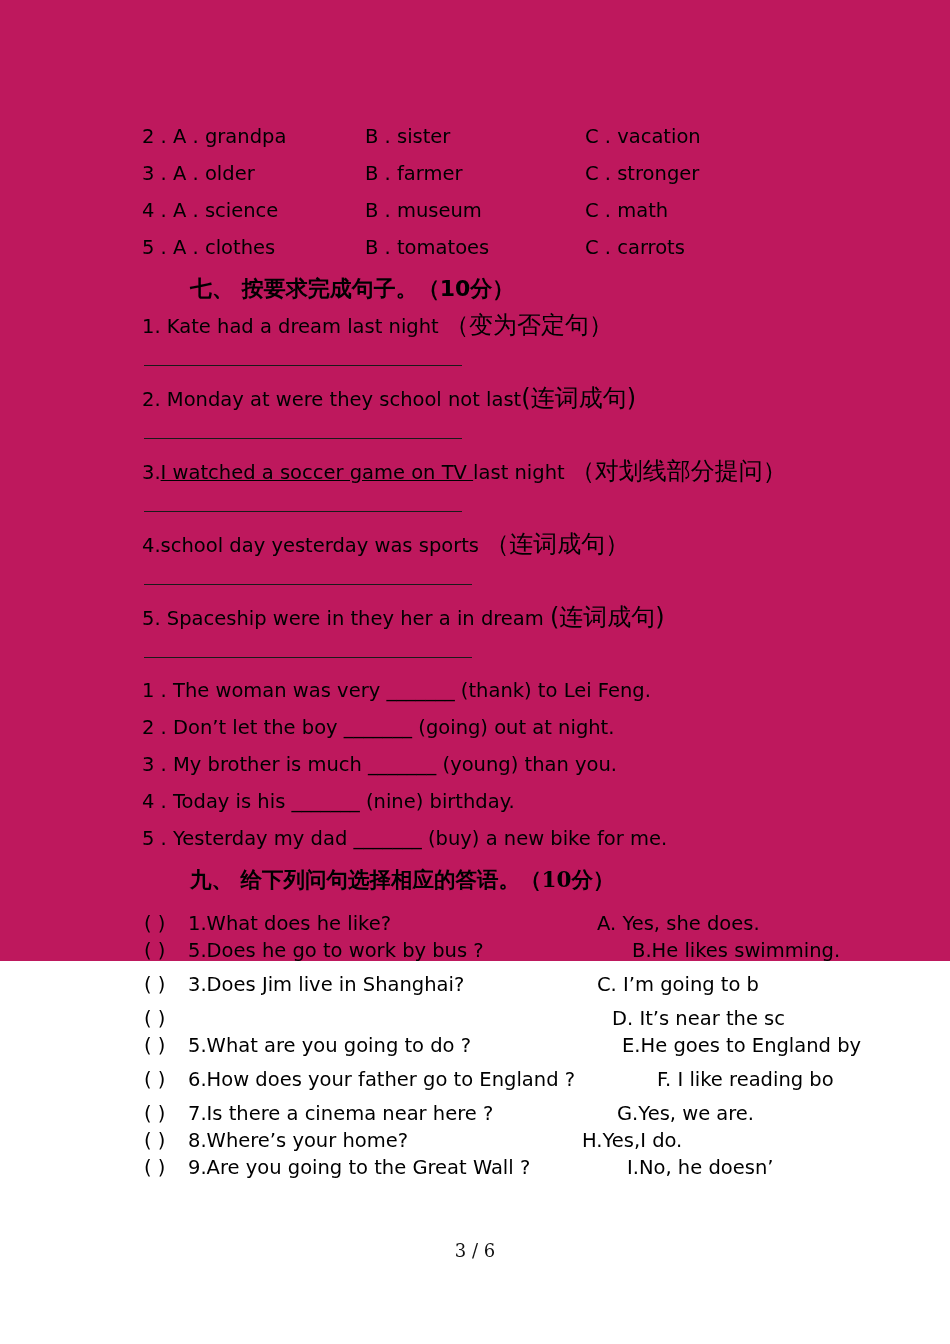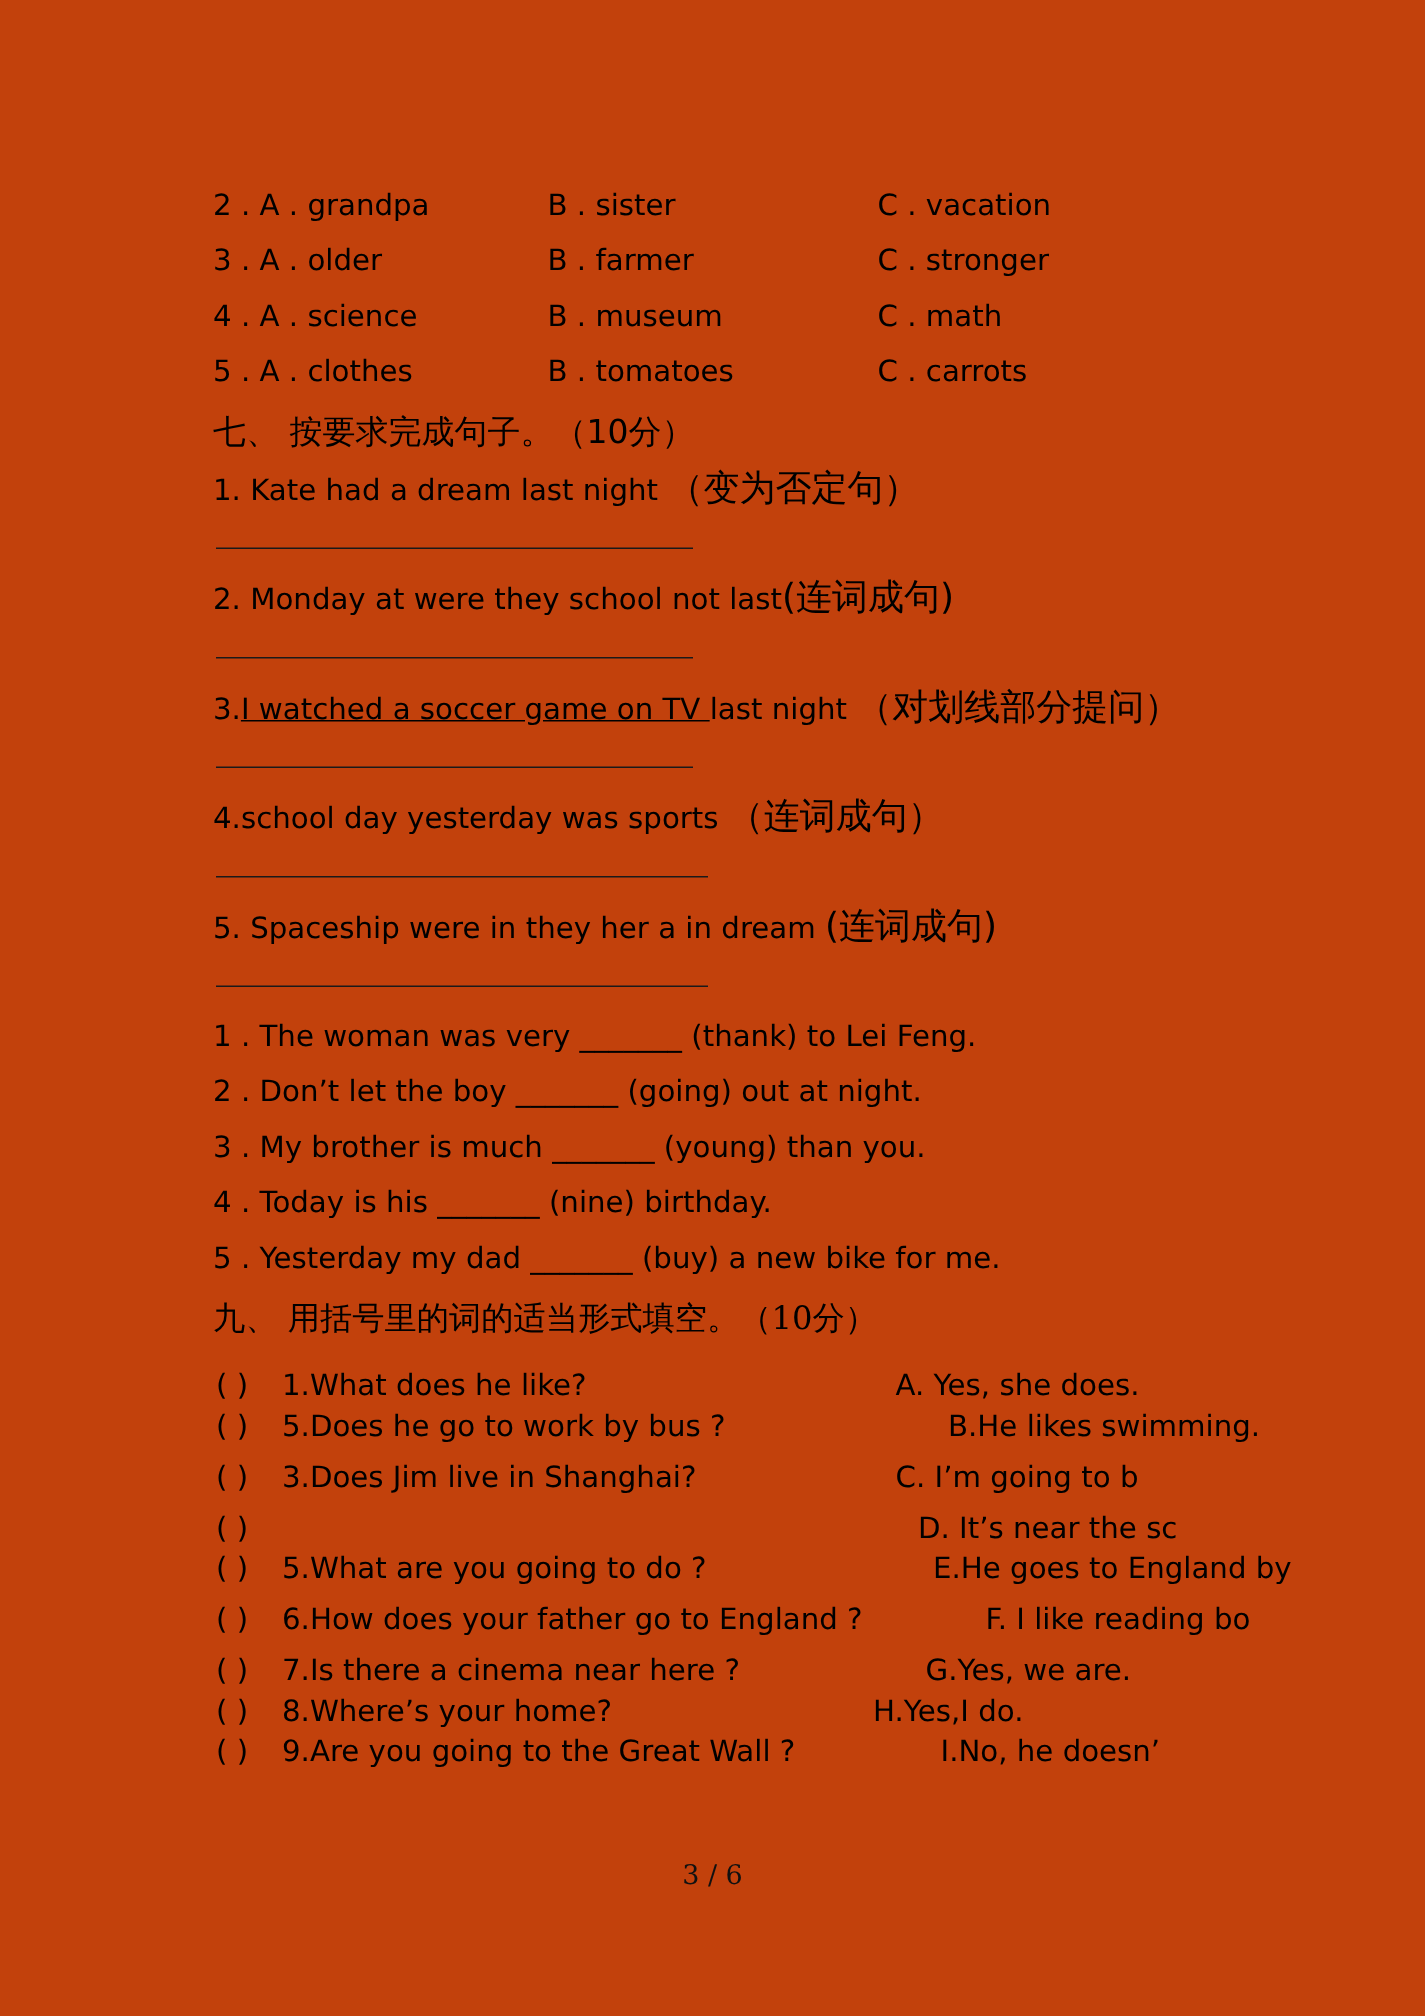--- a/index.html
+++ b/index.html
@@ -14,24 +14,24 @@
     position: relative;
     font-family: "DejaVu Sans", "Liberation Sans", sans-serif;
     color: #000000;
     overflow: hidden;
   }
   .page {
     position: absolute;
     left: 0;
     top: 0;
     width: 950px;
-    height: 1344px;
+    height: 961px;
     padding: 0;
     box-sizing: border-box;
-    background: #c2410c;
+    background: #be185d;
   }
   .content {
     position: absolute;
     left: 142px;
     top: 118px;
     width: 700px;
   }
 
   
   .choice-row {
@@ -41,26 +41,27 @@
     line-height: 37px;
     white-space: nowrap;
   }
   .choice-row .col-a { position: absolute; left: 0px; top: 0; }
   .choice-row .col-b { position: absolute; left: 223px; top: 0; }
   .choice-row .col-c { position: absolute; left: 443px; top: 0; }
 
   
   .section-heading {
     font-size: 22px;
-    font-weight: normal;
+    font-weight: bold;
     line-height: 32px;
     margin-top: 7px;
     margin-bottom: 2px;
     white-space: nowrap;
     font-family: "DejaVu Sans", "Liberation Sans", sans-serif;
+    margin-left: 48px;
   }
   .section-heading.serif {
     font-family: "DejaVu Serif", "Liberation Serif", serif;
     font-size: 21.5px;
   }
 
   
   .q-line {
     font-size: 19.5px;
     line-height: 36px;
@@ -175,21 +176,21 @@
 
 
     <div>
       <div class="q-line loose">1 . The woman was very _______ (thank) to Lei Feng.</div>
       <div class="q-line loose">2 . Don’t let the boy _______ (going) out at night.</div>
       <div class="q-line loose">3 . My brother is much _______ (young) than you.</div>
       <div class="q-line loose">4 . Today is his _______ (nine) birthday.</div>
       <div class="q-line loose">5 . Yesterday my dad _______ (buy) a new bike for me.</div>
     </div>
 
-    <div class="section-heading serif">九、  用括号里的词的适当形式填空。（10分）</div>
+    <div class="section-heading serif">九、  给下列问句选择相应的答语。（10分）</div>
 
     <div class="match-list">
 
       <div class="match-row">
         <span class="paren-open">(      )</span>
         <span class="q-text">1.What does he like?</span>
         <span class="a-text" style="left:455px">A. Yes, she does.</span>
       </div>
 
       <div class="match-row">

